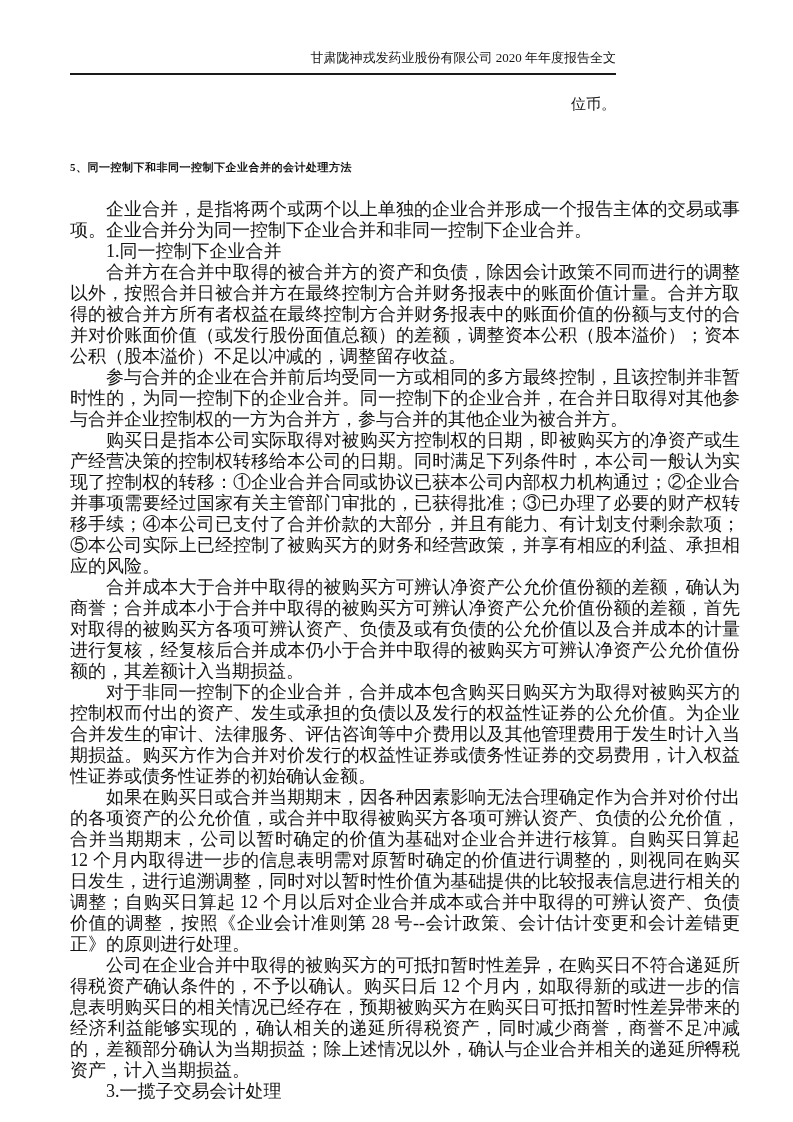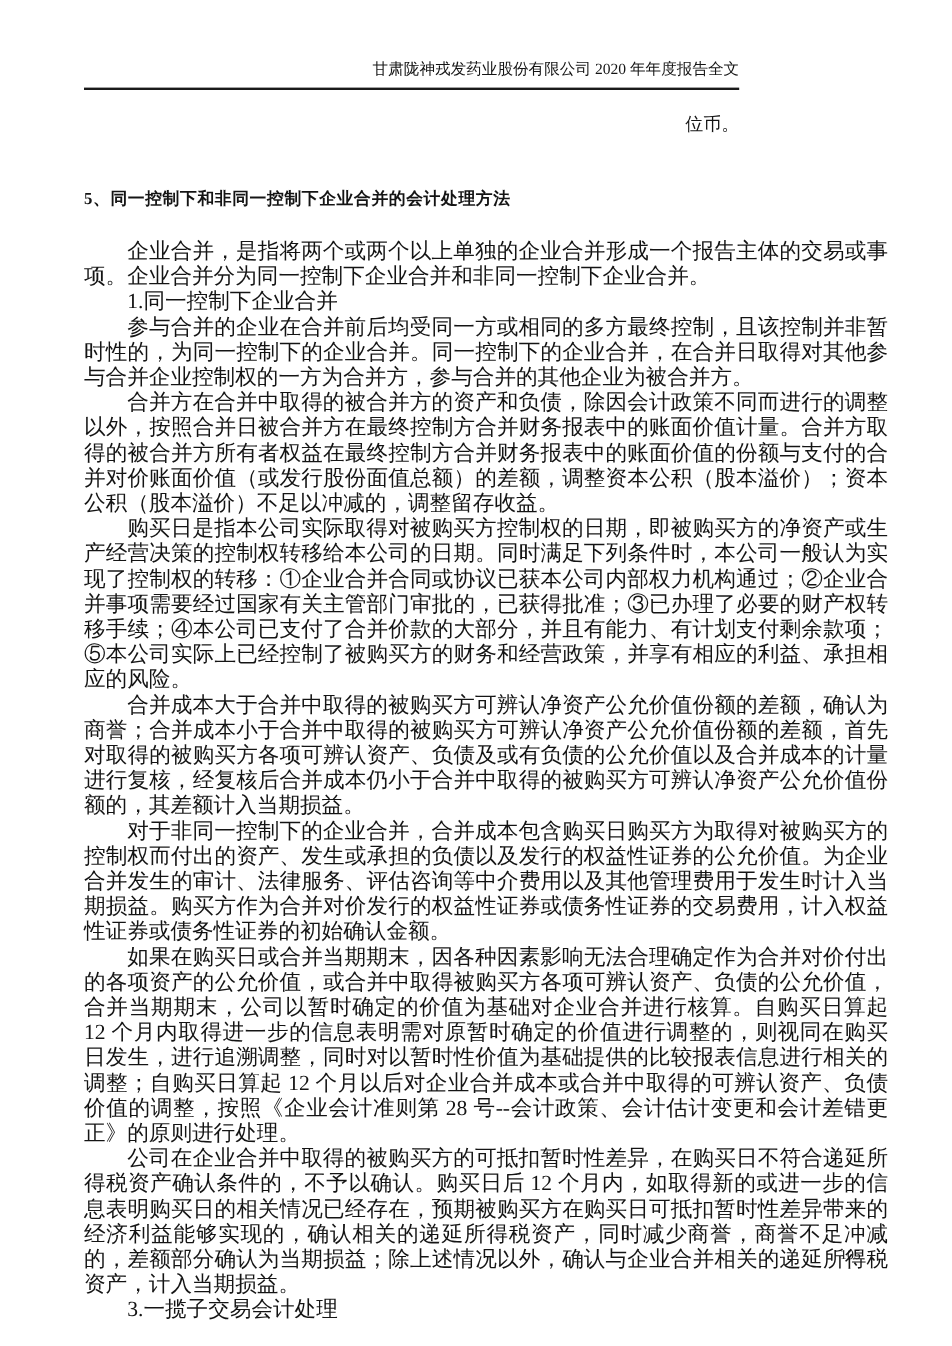--- a/index.html
+++ b/index.html
@@ -29,21 +29,21 @@
   .fragment {
     position: absolute;
     top: 94px; left: 70px; right: 53px;
     font-size: 15px;
     line-height: 21px;
     text-align: right;
   }
   .section-title {
     position: absolute;
     top: 157px; left: 70px; right: 53px;
-    font-size: 14px;
+    font-size: 11px;
     font-weight: bold;
     letter-spacing: 0.5px;
     line-height: 20px;
   }
   .body-text {
     position: absolute;
     top: 199px; left: 70px;
     width: 670px;
     font-size: 18px;
     line-height: 21px;
@@ -70,22 +70,22 @@
     <span>甘肃陇神戎发药业股份有限公司 2020 年年度报告全文</span>
   </div>
 
   <div class="fragment">位币。</div>
 
   <div class="section-title">5、同一控制下和非同一控制下企业合并的会计处理方法</div>
 
   <div class="body-text">
       <p>企业合并，是指将两个或两个以上单独的企业合并形成一个报告主体的交易或事项。企业合并分为同一控制下企业合并和非同一控制下企业合并。</p>
       <p>1.同一控制下企业合并</p>
+      <p>合并方在合并中取得的被合并方的资产和负债，除因会计政策不同而进行的调整以外，按照合并日被合并方在最终控制方合并财务报表中的账面价值计量。合并方取得的被合并方所有者权益在最终控制方合并财务报表中的账面价值的份额与支付的合并对价账面价值（或发行股份面值总额）的差额，调整资本公积（股本溢价）；资本公积（股本溢价）不足以冲减的，调整留存收益。</p>
       <p>参与合并的企业在合并前后均受同一方或相同的多方最终控制，且该控制并非暂时性的，为同一控制下的企业合并。同一控制下的企业合并，在合并日取得对其他参与合并企业控制权的一方为合并方，参与合并的其他企业为被合并方。</p>
-      <p>合并方在合并中取得的被合并方的资产和负债，除因会计政策不同而进行的调整以外，按照合并日被合并方在最终控制方合并财务报表中的账面价值计量。合并方取得的被合并方所有者权益在最终控制方合并财务报表中的账面价值的份额与支付的合并对价账面价值（或发行股份面值总额）的差额，调整资本公积（股本溢价）；资本公积（股本溢价）不足以冲减的，调整留存收益。</p>
       <p>购买日是指本公司实际取得对被购买方控制权的日期，即被购买方的净资产或生产经营决策的控制权转移给本公司的日期。同时满足下列条件时，本公司一般认为实现了控制权的转移：①企业合并合同或协议已获本公司内部权力机构通过；②企业合并事项需要经过国家有关主管部门审批的，已获得批准；③已办理了必要的财产权转移手续；④本公司已支付了合并价款的大部分，并且有能力、有计划支付剩余款项；⑤本公司实际上已经控制了被购买方的财务和经营政策，并享有相应的利益、承担相应的风险。</p>
       <p>合并成本大于合并中取得的被购买方可辨认净资产公允价值份额的差额，确认为商誉；合并成本小于合并中取得的被购买方可辨认净资产公允价值份额的差额，首先对取得的被购买方各项可辨认资产、负债及或有负债的公允价值以及合并成本的计量进行复核，经复核后合并成本仍小于合并中取得的被购买方可辨认净资产公允价值份额的，其差额计入当期损益。</p>
       <p>对于非同一控制下的企业合并，合并成本包含购买日购买方为取得对被购买方的控制权而付出的资产、发生或承担的负债以及发行的权益性证券的公允价值。为企业合并发生的审计、法律服务、评估咨询等中介费用以及其他管理费用于发生时计入当期损益。购买方作为合并对价发行的权益性证券或债务性证券的交易费用，计入权益性证券或债务性证券的初始确认金额。</p>
       <p>如果在购买日或合并当期期末，因各种因素影响无法合理确定作为合并对价付出的各项资产的公允价值，或合并中取得被购买方各项可辨认资产、负债的公允价值，合并当期期末，公司以暂时确定的价值为基础对企业合并进行核算。自购买日算起 12 个月内取得进一步的信息表明需对原暂时确定的价值进行调整的，则视同在购买日发生，进行追溯调整，同时对以暂时性价值为基础提供的比较报表信息进行相关的调整；自购买日算起 12 个月以后对企业合并成本或合并中取得的可辨认资产、负债价值的调整，按照《企业会计准则第 28 号--会计政策、会计估计变更和会计差错更正》的原则进行处理。</p>
       <p>公司在企业合并中取得的被购买方的可抵扣暂时性差异，在购买日不符合递延所得税资产确认条件的，不予以确认。购买日后 12 个月内，如取得新的或进一步的信息表明购买日的相关情况已经存在，预期被购买方在购买日可抵扣暂时性差异带来的经济利益能够实现的，确认相关的递延所得税资产，同时减少商誉，商誉不足冲减的，差额部分确认为当期损益；除上述情况以外，确认与企业合并相关的递延所得税资产，计入当期损益。</p>
       <p>3.一揽子交易会计处理</p>
     </div>
 
   <div class="page-number">105</div>
 

